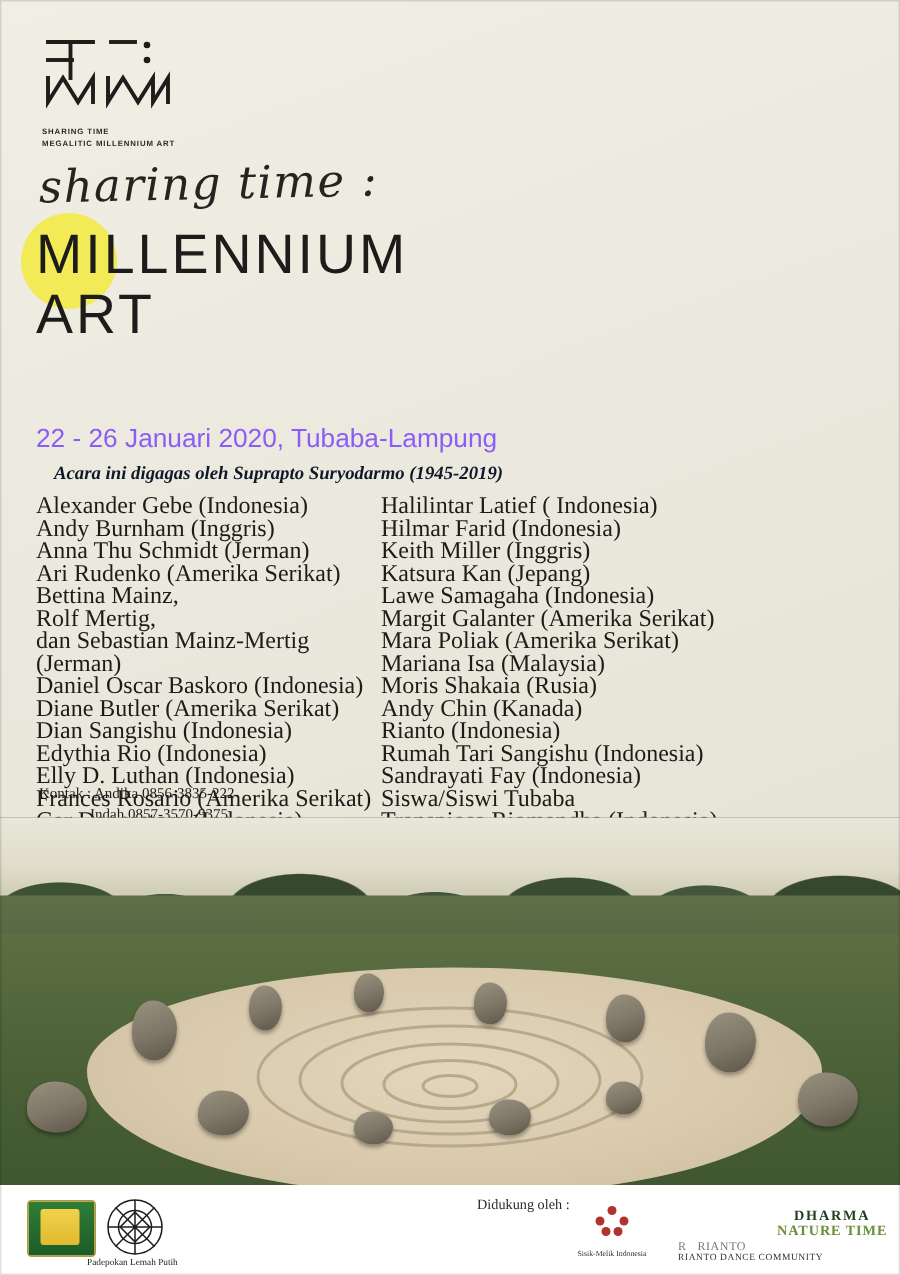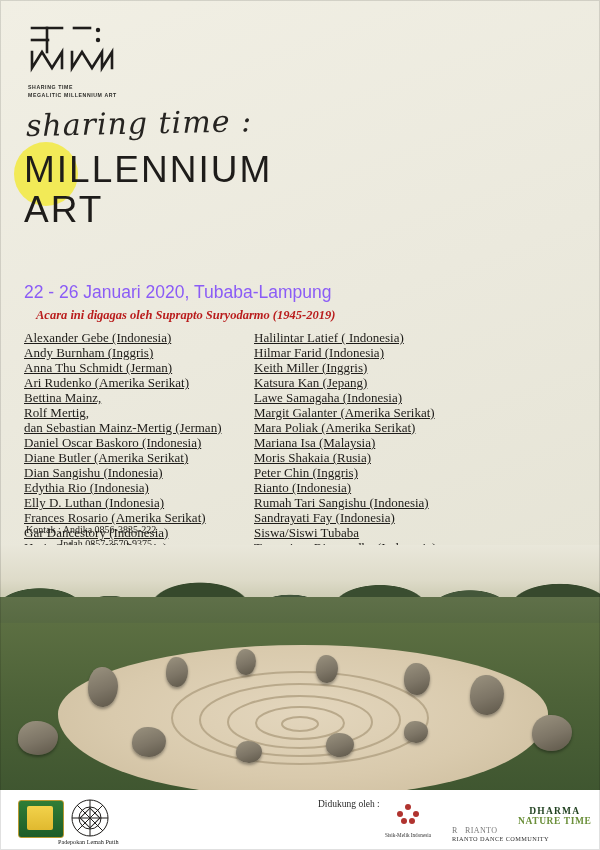--- a/index.html
+++ b/index.html
@@ -92,36 +92,35 @@
     color: #8b5cf6;
   }
   .sub-line {
     position: absolute;
     left: 36px;
     top: 308px;
     font-family: "Liberation Serif", serif;
     font-style: italic;
     font-weight: bold;
     font-size: 12.5px;
-    color: #b91c1c;
+    color: #0f172a;
   }
   
   .names {
     position: absolute;
     left: 24px;
     top: 330px;
     width: 552px;
     display: flex;
   }
   .col {
     font-family: "Liberation Serif", serif;
-    font-size: 13px;
+    font-size: 16px;
     line-height: 15.0px;
     color: #1e1c19;
-    text-decoration: underline;
   }
   .col-left { width: 230px; }
   .col-right { width: 310px; }
   .contact {
     position: absolute;
     left: 26px;
     top: 523px;
     font-family: "Liberation Serif", serif;
     font-size: 10px;
     line-height: 13.5px;
@@ -289,21 +288,21 @@
     <div class="col col-right">
       <div>Halilintar Latief ( Indonesia)</div>
       <div>Hilmar Farid (Indonesia)</div>
       <div>Keith Miller (Inggris)</div>
       <div>Katsura Kan (Jepang)</div>
       <div>Lawe Samagaha (Indonesia)</div>
       <div>Margit Galanter (Amerika Serikat)</div>
       <div>Mara Poliak (Amerika Serikat)</div>
       <div>Mariana Isa (Malaysia)</div>
       <div>Moris Shakaia (Rusia)</div>
-      <div>Peter Chin (Inggris)</div>
+      <div>Andy Chin (Kanada)</div>
       <div>Rianto (Indonesia)</div>
       <div>Rumah Tari Sangishu (Indonesia)</div>
       <div>Sandrayati Fay (Indonesia)</div>
       <div>Siswa/Siswi Tubaba</div>
       <div>Transpiosa Riomandha (Indonesia)</div>
       <div>Tisna Sanjaya (Indonesia)</div>
     </div>
   </div>
 
   <div class="contact">

